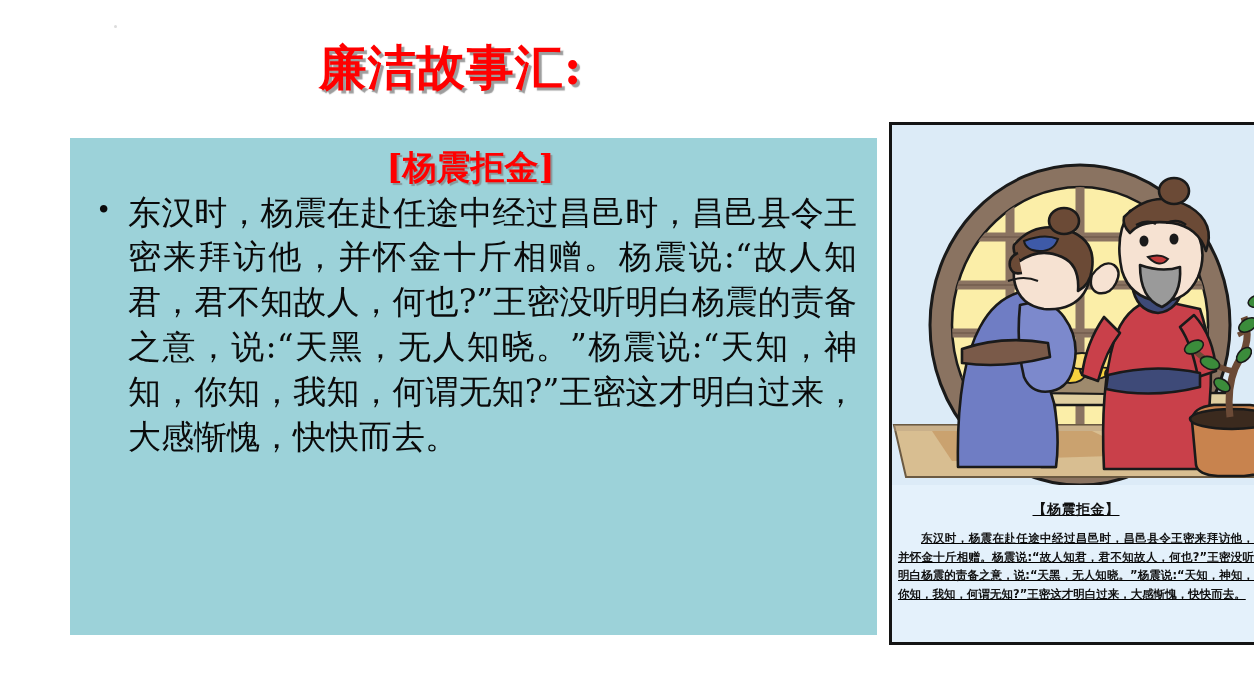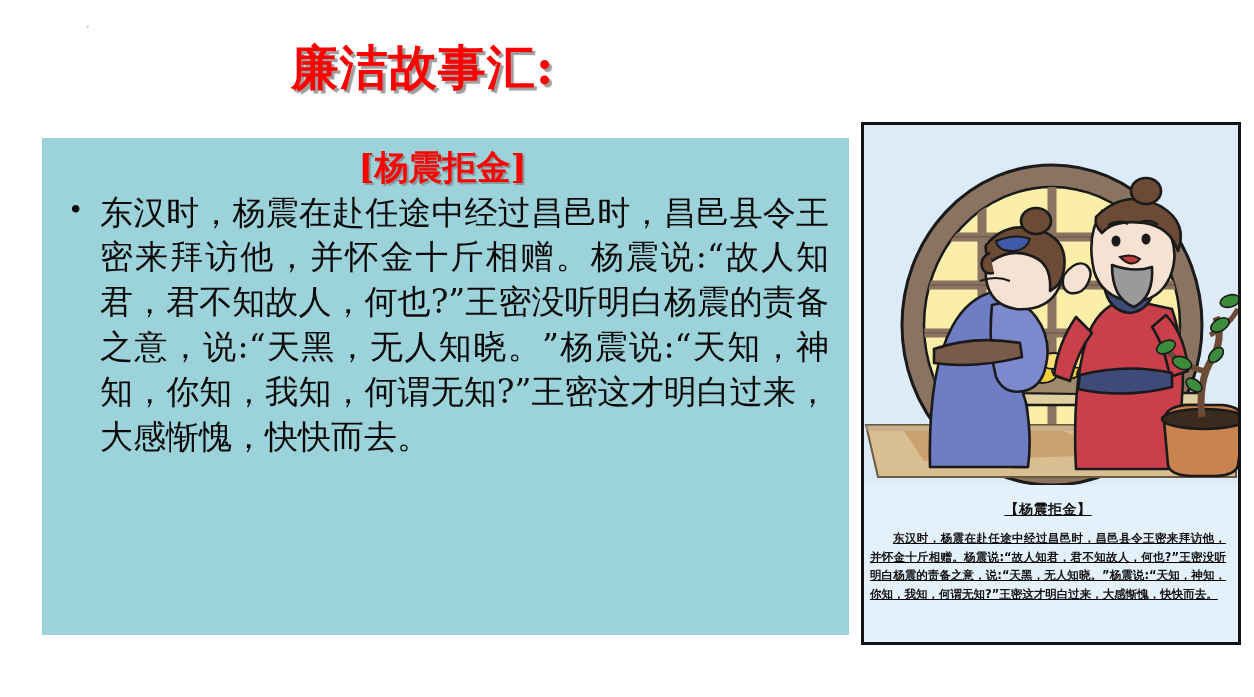--- a/index.html
+++ b/index.html
@@ -2,21 +2,21 @@
 <html lang="zh"><head>
 <meta charset="utf-8">
 <style>
   html,body{margin:0;padding:0;}
   body{
     width:1254px;height:697px;
     background:#ffffff;
     font-family:"Liberation Serif","DejaVu Serif",serif;
     overflow:hidden;position:relative;
   }
-  .slide{position:absolute;inset:0;}
+  .slide{position:absolute;inset:0;margin-left:28px;}
 
   
   .artifact-dot{
     position:absolute;left:86px;top:25px;width:3px;height:3px;
     background:#dcdcdc;border-radius:50%;
   }
 
   
   .main-title{
     position:absolute;left:0;top:42px;width:845px;

